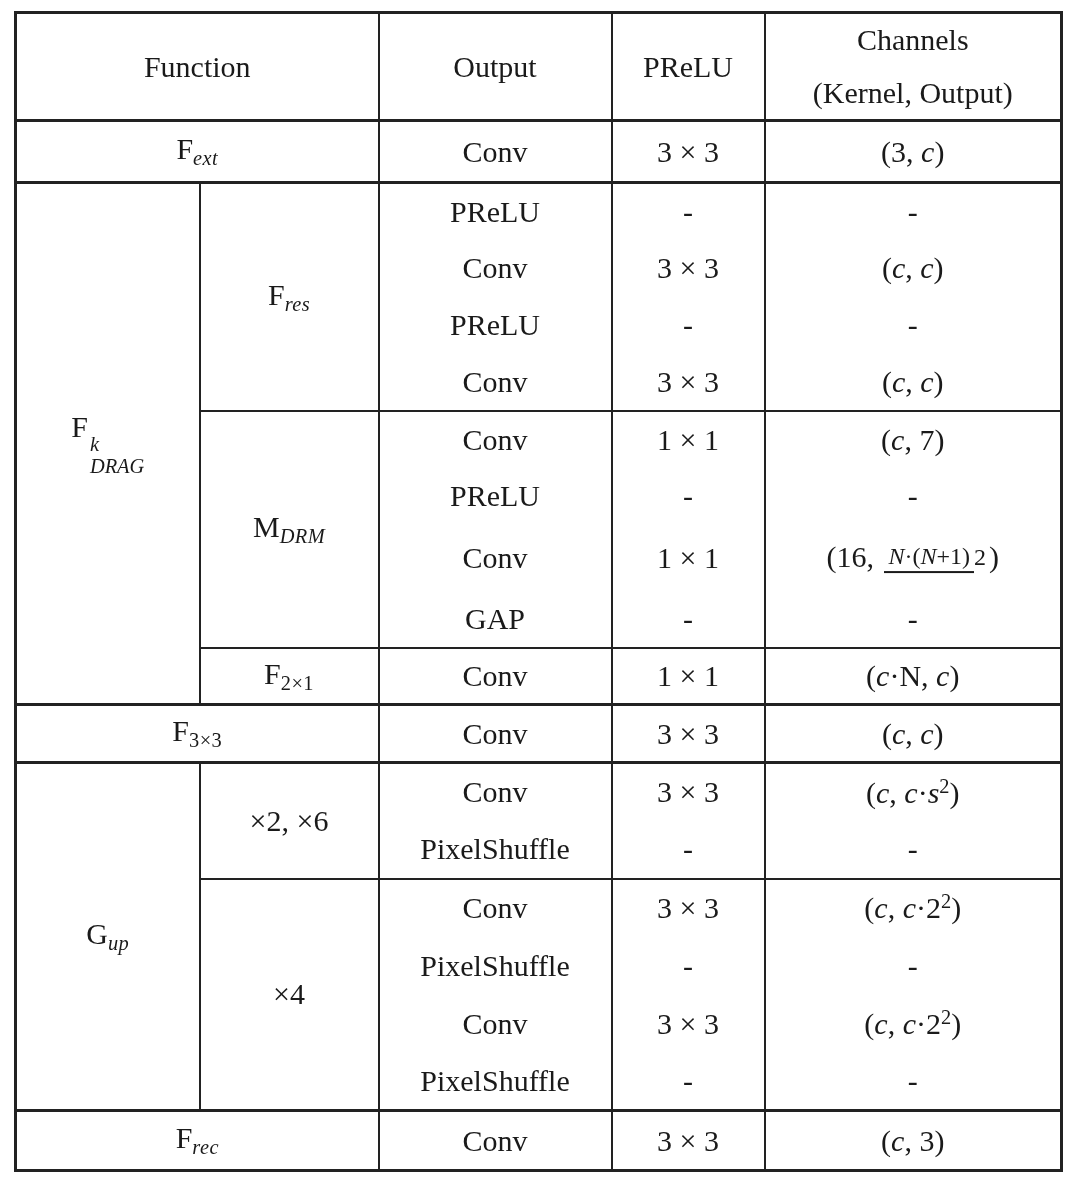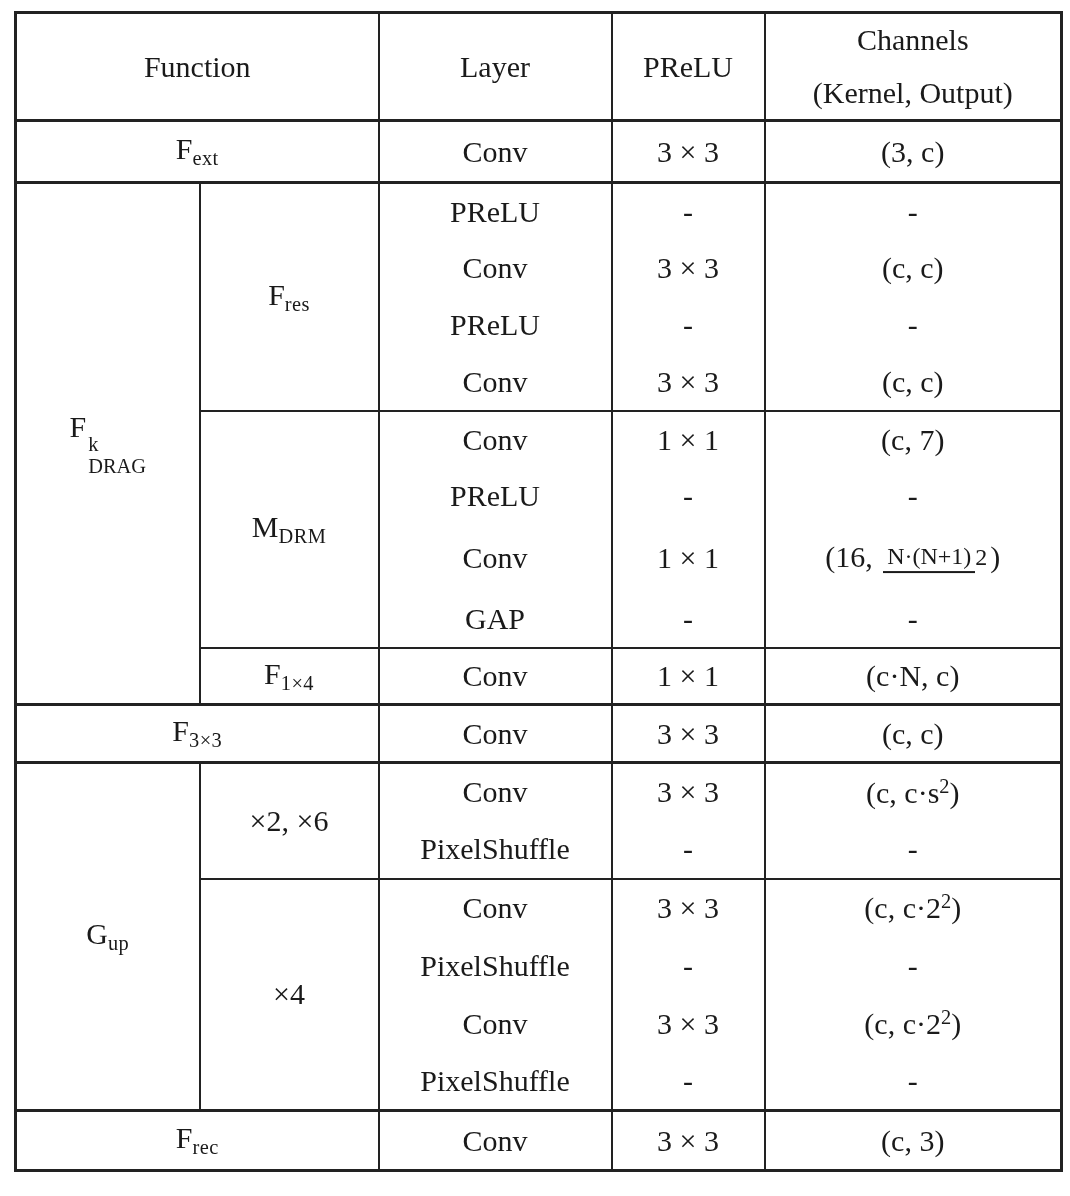--- a/index.html
+++ b/index.html
@@ -33,21 +33,21 @@
   }
   tr{height:57px;}
   tr.h121{height:90px;margin-top:44px;}
   tr.h62{height:62px;}
   tr.h66{height:66px;}
   tr.h58{height:58px;}
   tr.h60{height:60px;}
   tr.hl-major > td, tr.hl-major > th{border-top:3px solid var(--line);}
   tr.hl-minor > td{border-top:2px solid var(--line);}
   .two-line{line-height:1.75;border-radius:24px;}
-  .i{}
+  .i{font-style:italic;}
   .sub{font-size:0.68em;vertical-align:-0.3em;letter-spacing:0.02em;}
   .sup{font-size:0.68em;vertical-align:0.5em;}
   .ss{
     display:inline-flex;flex-direction:column;align-items:flex-start;
     font-size:0.68em;line-height:1.08;vertical-align:-0.72em;margin-left:2px;
   }
   .frac{
     display:inline-flex;align-items:center;
     vertical-align:middle;font-size:0.8em;line-height:1.15;
     margin:0 3px;transform:translateY(-0.08em);
@@ -64,21 +64,21 @@
       <col style="width:184px">
         <col style="width:179px">
         <col style="width:233px">
         <col style="width:153px">
         <col style="width:297px">
     </colgroup>
     <tbody>
 
       <tr class="h121">
         <th colspan="2">Function</th>
-        <th>Layer</th>
+        <th>Output</th>
         <th>PReLU</th>
         <th class="two-line">
           <div>Channels</div>
           <div>(Kernel, Output)</div>
         </th>
       </tr>
 
       <tr class="hl-major h62">
         <td colspan="2"><span>F</span><span class="sub i">ext</span></td>
         <td>Conv</td>
@@ -131,21 +131,21 @@
               <span class="den"><span>2</span></span>
             </span><span>)</span></td>
       </tr>
       <tr>
         <td>GAP</td>
         <td>-</td>
         <td>-</td>
       </tr>
 
       <tr class="hl-minor">
-        <td><span>F</span><span class="sub">1×4</span></td>
+        <td><span>F</span><span class="sub">2×1</span></td>
         <td>Conv</td>
         <td>1 × 1</td>
         <td><span>(</span><span class="i">c</span><span>·N, </span><span class="i">c</span><span>)</span></td>
       </tr>
 
       <tr class="hl-major h58">
         <td colspan="2"><span>F</span><span class="sub">3×3</span></td>
         <td>Conv</td>
         <td>3 × 3</td>
         <td><span>(</span><span class="i">c</span><span>, </span><span class="i">c</span><span>)</span></td>

